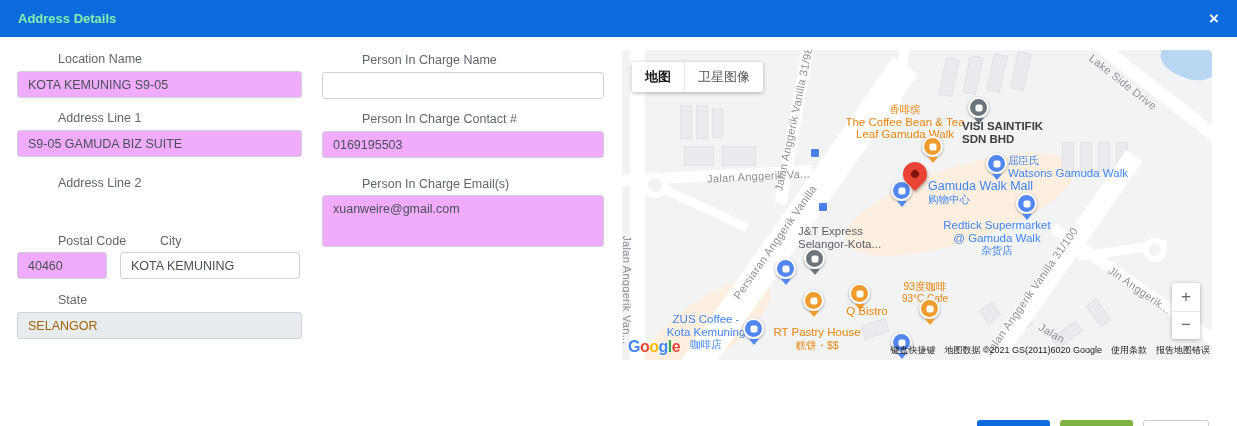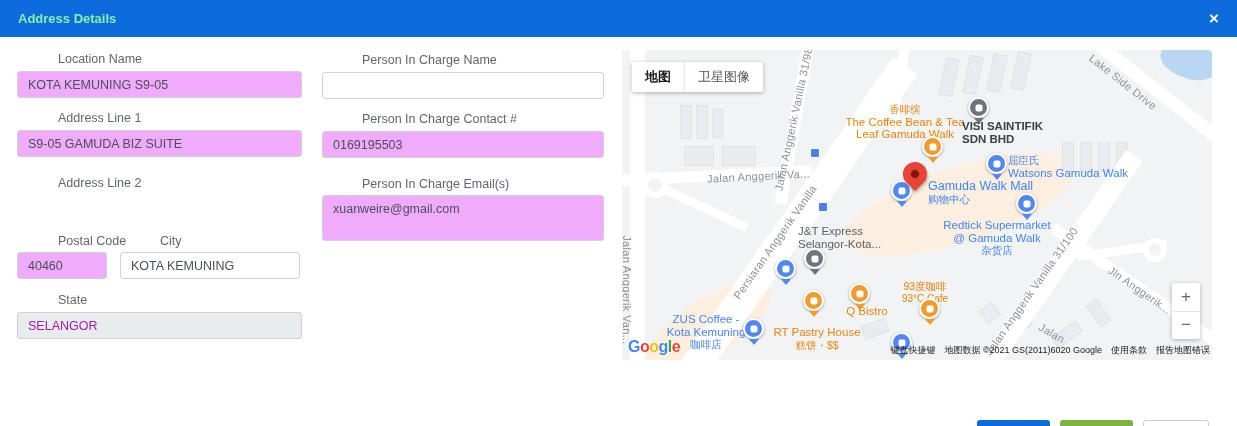--- a/index.html
+++ b/index.html
@@ -5,21 +5,21 @@
   html,body{margin:0;padding:0;background:#fff;font-family:"Liberation Sans",sans-serif;}
   .modal{position:relative;width:1237px;height:426px;background:#fff;overflow:hidden;}
   
   .hdr{position:absolute;left:0;top:0;width:100%;height:37px;background:#0d6bdd;display:flex;align-items:center;box-sizing:border-box;padding:0 18px;}
   .hdr-title{color:#86efac;font-size:13px;font-weight:700;}
   .hdr-close{margin-left:auto;color:#fff;font-size:17px;font-weight:700;line-height:1;cursor:pointer;}
   
   .lbl{position:absolute;font-size:12.5px;color:#5f666d;white-space:nowrap;margin-left:40px;}
   .inp{position:absolute;height:27px;box-sizing:border-box;border:1px solid #cdd3d9;border-radius:3px;padding:0 10px;font-size:12.5px;color:#495057;background:#fff;font-family:"Liberation Sans",sans-serif;outline:none;}
   .inp.yellow{background:#f0abfc;}
-  .inp.dis{background:#e9ecef;color:#a21caf;}
+  .inp.dis{background:#e9ecef;color:#a16207;}
   textarea.inp{padding:6px 10px;resize:none;line-height:15px;}
   
   .btn{position:absolute;top:384px;height:29px;border-radius:3px;font-size:13px;display:flex;align-items:center;justify-content:center;box-sizing:border-box;cursor:pointer;border:none;font-family:"Liberation Sans",sans-serif;margin-top:36px;}
   .btn-locate{left:977px;width:73px;background:#0d6bdd;color:#fff;}
   .btn-save{left:1060px;width:73px;background:#7eb342;color:#fff;}
   .btn-cancel{left:1143px;width:66px;background:#fff;color:#6c757d;border:1px solid #ccc;}
   
   .map{position:absolute;left:622px;top:50px;width:590px;height:310px;background:#f2f3f5;overflow:hidden;}
   .road{position:absolute;background:#fff;}
   .bld{position:absolute;background:#e9ebee;border:1px solid #e0e3e7;box-sizing:border-box;}
@@ -80,21 +80,21 @@
   <div class="lbl" style="left:18px;top:293px;">State</div>
   <input class="inp dis" style="left: 17px; top: 312px; width: 285px;" disabled="" value="SELANGOR">
 
   <div class="lbl" style="left:322px;top:53px;">Person In Charge Name</div>
   <input class="inp" style="left: 322px; top: 72px; width: 282px;" value="">
 
   <div class="lbl" style="left:322px;top:112px;">Person In Charge Contact #</div>
   <input class="inp yellow" style="left: 322px; top: 131px; width: 282px;" value="0169195503">
 
   <div class="lbl" style="left:322px;top:177px;">Person In Charge Email(s)</div>
-  <textarea class="inp yellow" style="left: 322px; top: 195px; width: 282px; height: 46px;">xuanweire@gmail.com</textarea>
+  <textarea class="inp yellow" style="left: 322px; top: 195px; width: 282px; height: 52px;">xuanweire@gmail.com</textarea>
 
   <div class="map">
 
     <div class="blob" style="left:218px;top:117px;width:240px;height:75px;transform:rotate(-18deg);"></div>
     <div class="blob" style="left:10px;top:250px;width:150px;height:58px;transform:rotate(-35deg);"></div>
     <div class="lake" style="left:538px;top:-8px;width:58px;height:36px;transform:rotate(20deg);"></div>
 
     <div class="bld" style="left:58px;top:55px;width:12px;height:34px;"></div>
     <div class="bld" style="left:74px;top:55px;width:12px;height:34px;"></div>
     <div class="bld" style="left:90px;top:58px;width:11px;height:30px;"></div>

